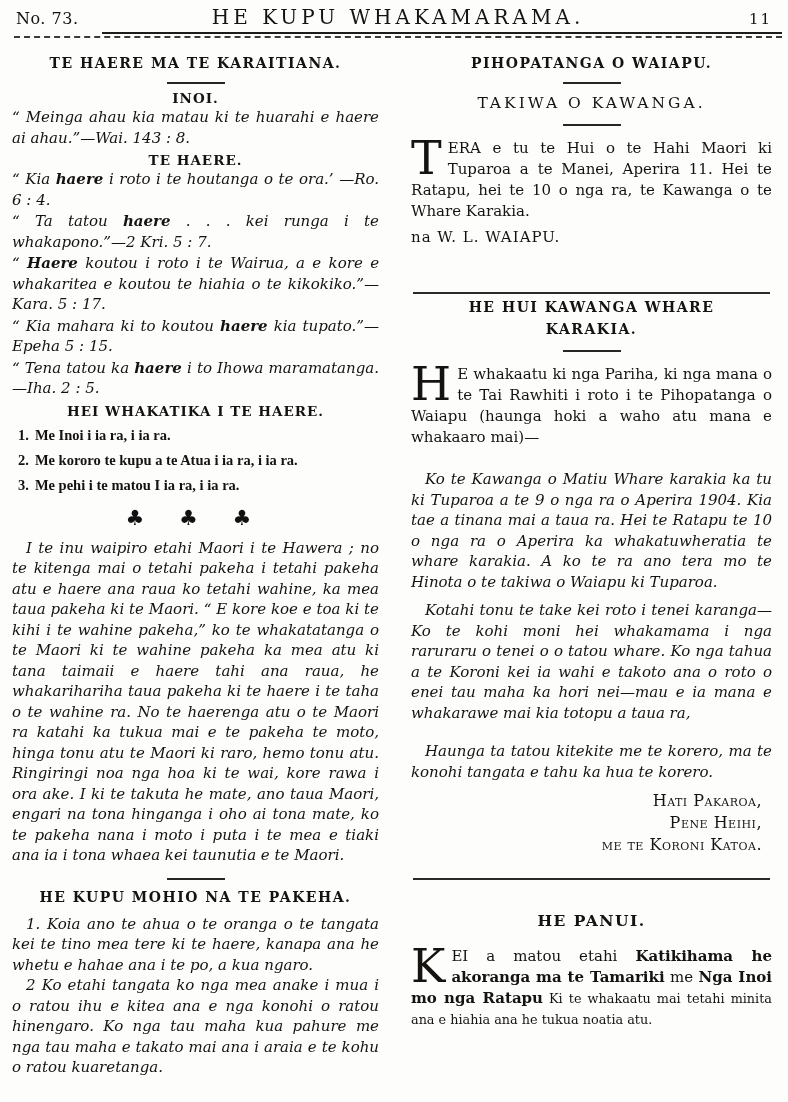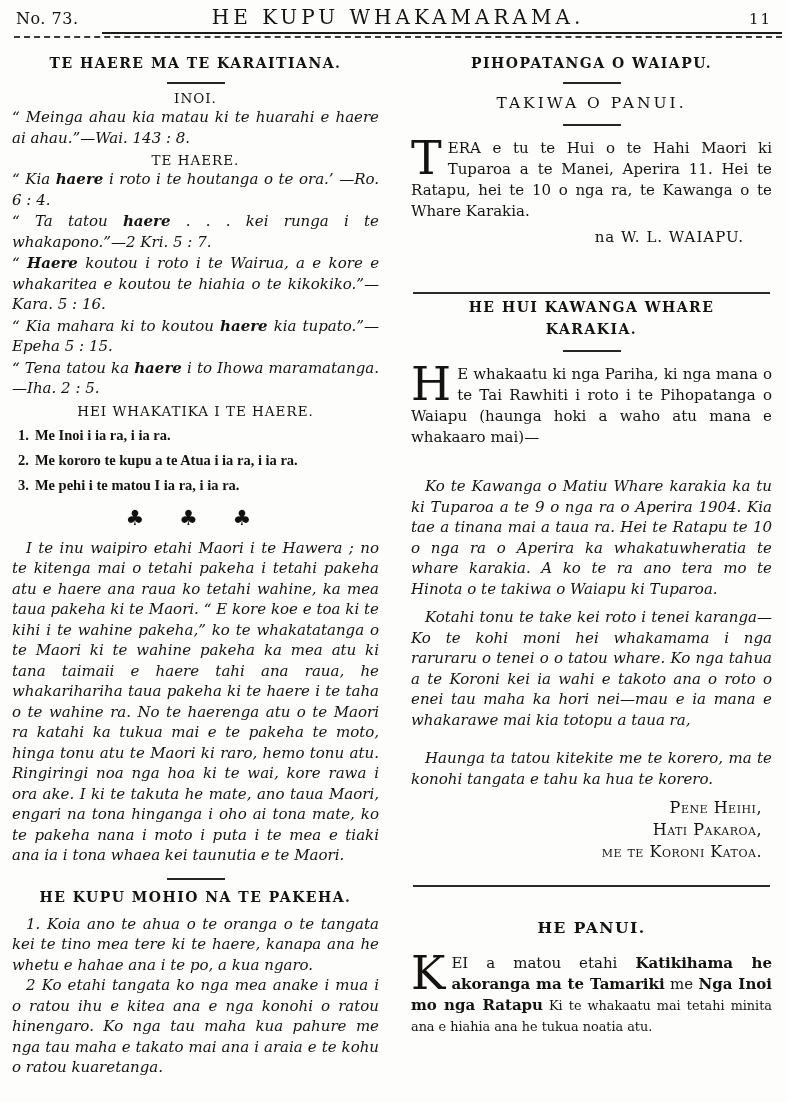--- a/index.html
+++ b/index.html
@@ -36,21 +36,21 @@
   .col { overflow: hidden; }
   .col-left  { width: 367px; }
   .col-right { width: 371px; padding-left: 10px; }
 
   
   h2.art-title {
     text-align: center; font-size: 14px; font-weight: bold;
     letter-spacing: 1.5px; line-height: 22px; margin: 2px 0 2px 0;
   }
   h3.sub-head {
-    text-align: center; font-size: 13.5px; font-weight: normal;
+    text-align: center; font-size: 13.5px; font-weight: bold;
     letter-spacing: 1px; margin: 4px 0 1px 0;
   }
   .subtitle {
     text-align: center; font-size: 15.5px; font-weight: normal;
     letter-spacing: 3px; margin: 10px 0 2px 0;
   }
   p.body-text, p.quote {
     font-size: 15px; line-height: 20.5px; text-align: justify; font-style: italic;
   }
   p.quote { margin-bottom: 1px; }
@@ -69,25 +69,25 @@
     margin: 8px 0 8px 0; color: #111;
   }
   .story { margin-top: 2px; }
 
   
   .dropcap-para { font-size: 15px; line-height: 21px; text-align: justify; }
   .dropcap {
     float: left; font-size: 46px; line-height: 36px;
     padding: 2px 6px 0 0; font-weight: normal;
   }
-  .byline { text-align: right; font-size: 15px; letter-spacing: 1px; padding-right: 28px; margin-top: 6px; }
+  .byline { font-size: 15px; letter-spacing: 1px; padding-right: 28px; margin-top: 6px; }
   .signatures { text-align: right; padding-right: 10px; margin-top: 8px; }
   .sig-line { font-variant: small-caps; font-size: 16px; line-height: 22px; letter-spacing: 0.5px; }
   .two-line-title { margin-top: 26px; }
-  .gap-para { margin-top: 28px; }
+  .gap-para { margin-top: 21px; }
 </style>
 </head>
 <body>
 
 <div class="page">
 
   <div class="header-row">
     <span class="issue-no">No. 73.</span>
     <div class="masthead">HE KUPU WHAKAMARAMA.</div>
     <span class="page-no">11</span>
@@ -102,21 +102,21 @@
       <article>
         <h2 class="art-title">TE HAERE MA TE KARAITIANA.</h2>
         <div class="rule-short"></div>
 
         <h3 class="sub-head">INOI.</h3>
         <p class="quote">“ Meinga ahau kia matau ki te huarahi e haere ai ahau.”—Wai. 143 : 8.</p>
 
         <h3 class="sub-head">TE HAERE.</h3>
         <p class="quote"><span>“ Kia </span><span class="bold">haere</span><span> i roto i te houtanga o te ora.’ —Ro. 6 : 4.</span></p>
         <p class="quote"><span>“ Ta tatou </span><span class="bold">haere</span><span> . . . kei runga i te whakapono.”—2 Kri. 5 : 7.</span></p>
-        <p class="quote"><span>“ </span><span class="bold">Haere</span><span> koutou i roto i te Wairua, a e kore e whakaritea e koutou te hiahia o te kikokiko.”—Kara. 5 : 16.</span></p>
+        <p class="quote"><span>“ </span><span class="bold">Haere</span><span> koutou i roto i te Wairua, a e kore e whakaritea e koutou te hiahia o te kikokiko.”—Kara. 5 : 17.</span></p>
         <p class="quote"><span>“ Kia mahara ki to koutou </span><span class="bold">haere</span><span> kia tupato.”—Epeha 5 : 15.</span></p>
         <p class="quote"><span>“ Tena tatou ka </span><span class="bold">haere</span><span> i to Ihowa maramatanga.—Iha. 2 : 5.</span></p>
 
         <h3 class="sub-head">HEI WHAKATIKA I TE HAERE.</h3>
         <div class="num-list">
           <div class="num-list-item">
             <span class="num">1.</span><span>Me Inoi i ia ra, i ia ra.</span>
           </div>
           <div class="num-list-item">
             <span class="num">2.</span><span>Me kororo te kupu a te Atua i ia ra, i ia ra.</span>
@@ -139,40 +139,40 @@
         <p class="body-text indent">2 Ko etahi tangata ko nga mea anake i mua i o ratou ihu e kitea ana e nga konohi o ratou hinengaro. Ko nga tau maha kua pahure me nga tau maha e takato mai ana i araia e te kohu o ratou kuaretanga.</p>
       </article>
 
     </section>
 
     <section class="col col-right">
 
       <article>
         <h2 class="art-title">PIHOPATANGA O WAIAPU.</h2>
         <div class="rule-short"></div>
-        <h4 class="subtitle">TAKIWA O PANUI.</h4>
+        <h4 class="subtitle">TAKIWA O KAWANGA.</h4>
         <div class="rule-short" style="margin-top:12px;margin-bottom:12px;"></div>
         <p class="dropcap-para"><span class="dropcap">T</span><span>ERA e tu te Hui o te Hahi Maori ki Tuparoa a te Manei, Aperira 11. Hei te Ratapu, hei te 10 o nga ra, te Kawanga o te Whare Karakia.</span></p>
         <p class="byline">na W. L. WAIAPU.</p>
       </article>
 
       <div class="rule-full" style="margin-top:46px;"></div>
 
       <article>
         <h2 class="art-title two-line-title"><span>HE HUI KAWANGA WHARE</span><br><span>KARAKIA.</span></h2>
         <div class="rule-short" style="margin-top:10px;margin-bottom:12px;"></div>
 
         <p class="dropcap-para"><span class="dropcap">H</span><span>E whakaatu ki nga Pariha, ki nga mana o te Tai Rawhiti i roto i te Pihopatanga o Waiapu (haunga hoki a waho atu mana e whakaaro mai)—</span></p>
         <p class="body-text indent gap-para">Ko te Kawanga o Matiu Whare karakia ka tu ki Tuparoa a te 9 o nga ra o Aperira 1904. Kia tae a tinana mai a taua ra.  Hei te Ratapu te 10 o nga ra o Aperira ka whakatuwheratia te whare karakia.  A ko te ra ano tera mo te Hinota o te takiwa o Waiapu ki Tuparoa.</p>
         <p class="body-text indent" style="margin-top:8px;">Kotahi tonu te take kei roto i tenei karanga—Ko te kohi moni hei whakamama i nga raruraru o tenei o o tatou whare.  Ko nga tahua a te Koroni kei ia wahi e takoto ana o roto o enei tau maha ka hori nei—mau e ia mana e whakarawe mai kia totopu a taua ra,</p>
         <p class="body-text indent" style="margin-top:18px;">Haunga ta tatou kitekite me te korero, ma te konohi tangata e tahu ka hua te korero.</p>
 
         <div class="signatures">
+          <div class="sig-line">Hati Pakaroa,</div>
           <div class="sig-line">Pene Heihi,</div>
-          <div class="sig-line">Hati Pakaroa,</div>
           <div class="sig-line">me te Koroni Katoa.</div>
         </div>
       </article>
 
       <div class="rule-full" style="margin-top:22px;"></div>
 
       <article>
         <h2 class="art-title" style="margin-top:30px;font-size:15.5px;">HE PANUI.</h2>
         <p class="dropcap-para" style="margin-top:14px;"><span class="dropcap">K</span><span><span>EI a matou etahi </span><span class="bold">Katikihama he akoranga ma te Tamariki</span><span> me </span><span class="bold">Nga Inoi mo nga Ratapu</span><span class="small"> </span><span class="small">Ki te whakaatu mai tetahi minita ana e hiahia ana he tukua noatia atu.</span></span></p>
       </article>

